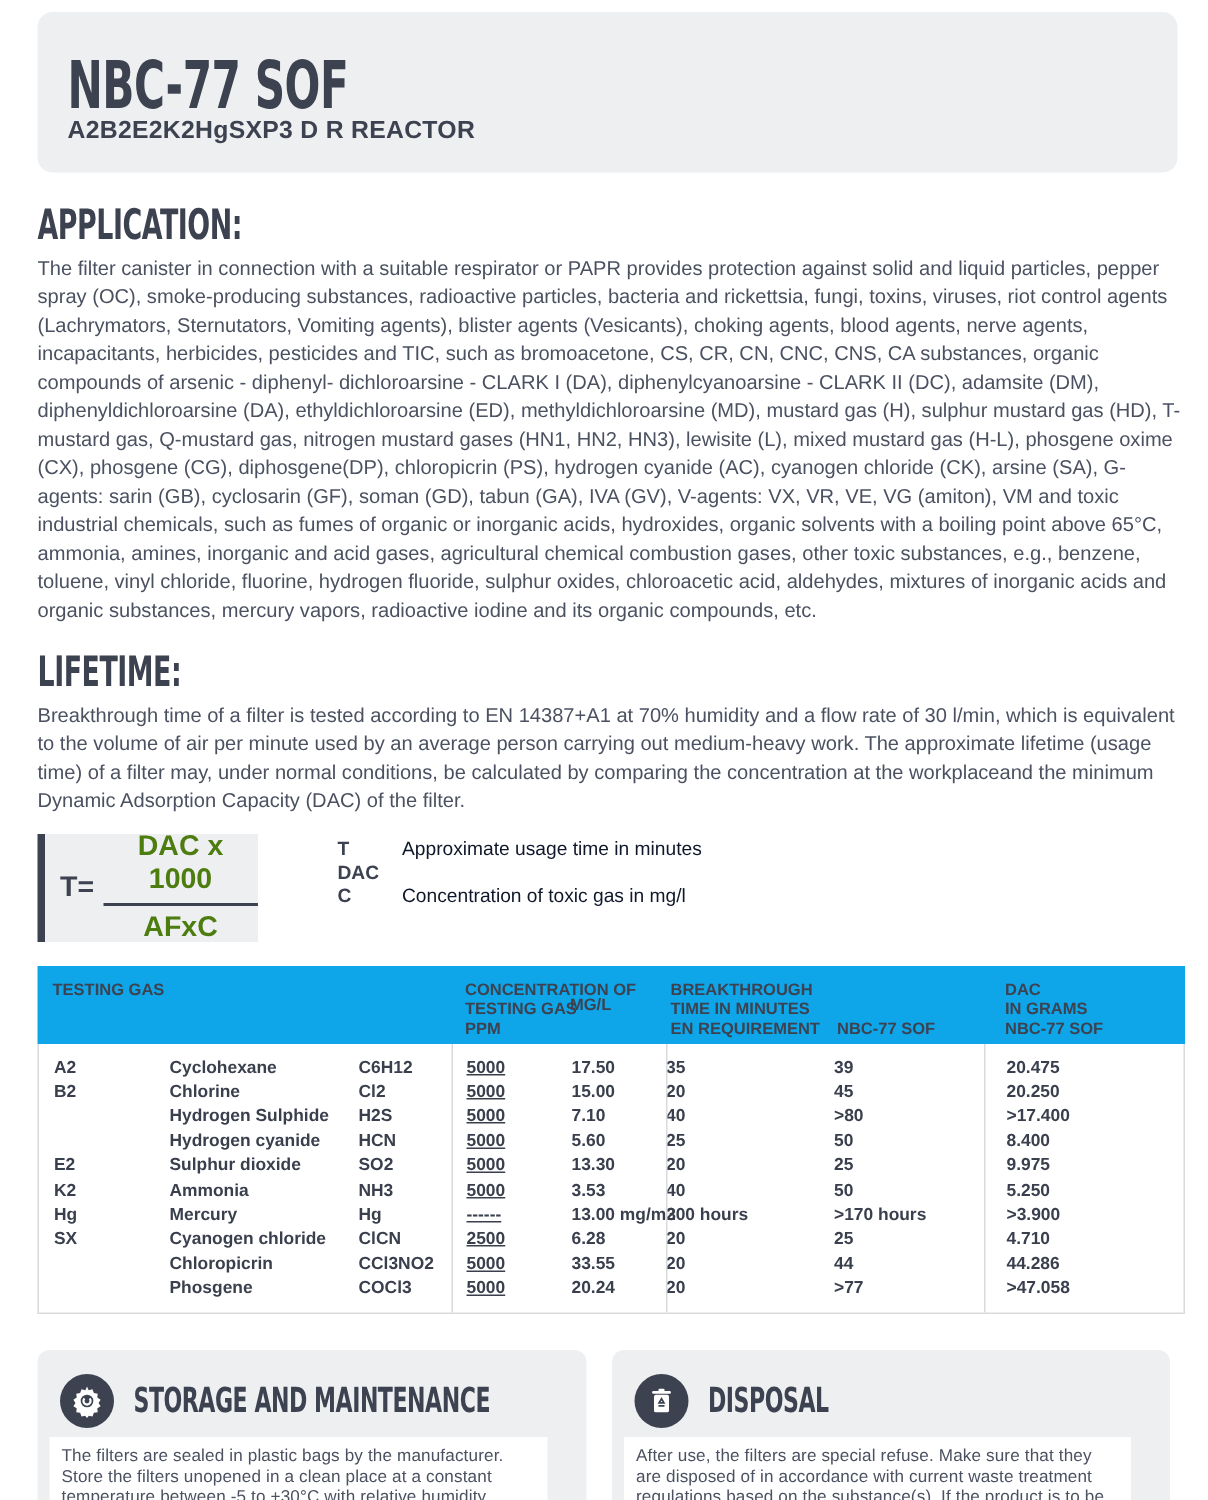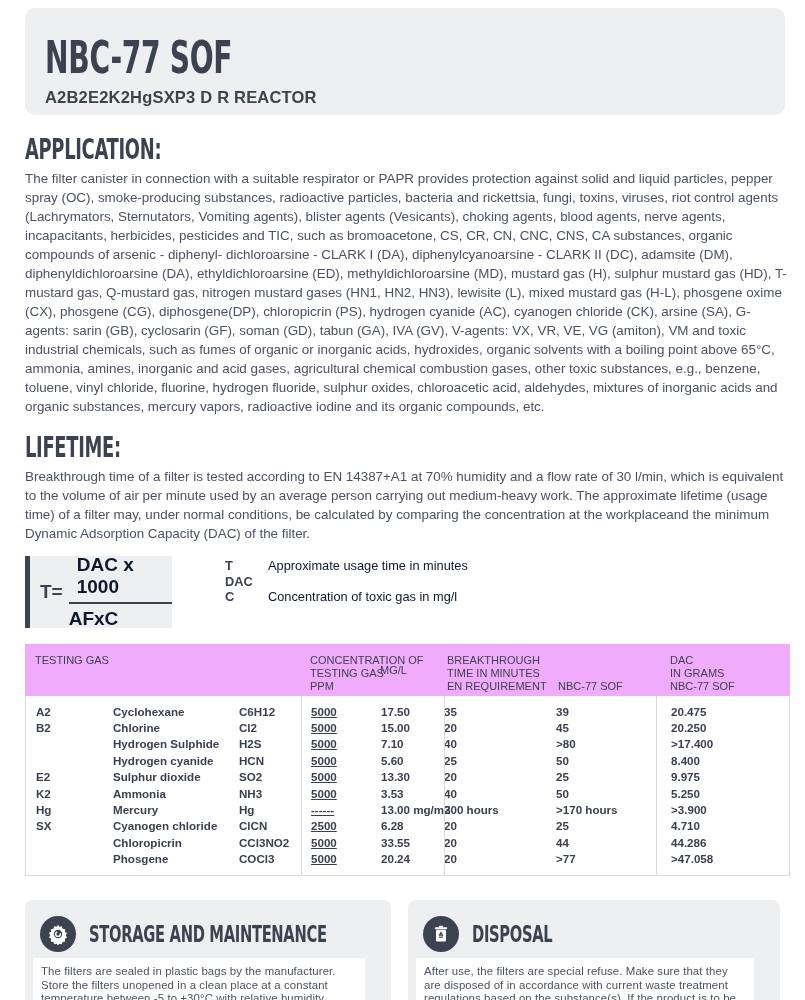--- a/index.html
+++ b/index.html
@@ -24,50 +24,50 @@
   .topbox {
     margin:8px 20px 0 25px;
     width:760px; height:107px;
     background:#edeff1;
     border-radius:10px;
     padding:30px 0 0 20px;
   }
   .topbox .title { font-size:44px; line-height:40px; }
   .topbox .subtitle {
     font-size:16.5px; font-weight:bold; color:#3d4250;
-    margin-top:10px; letter-spacing:0.2px;
+    margin-top:0; letter-spacing:0.2px;
   }
   
   .section-heading { margin:20px 0 4px 25px; font-size:28px; line-height:30px; }
   .para {
     margin:2px 20px 0 25px; width:762px;
     font-size:13.4px; line-height:19px;
     color:#4b5160;
   }
   
   .formula-wrap { display:flex; align-items:stretch; margin:13px 0 0 25px; height:72px; }
   .fbar { width:5px; background:#3d4250; }
   .fbox {
     background:#edeff1; width:142px;
     display:flex; align-items:center;
     padding-left:10px;
   }
   .teq { font-size:19px; font-weight:bold; color:#3d4250; }
-  .frac { margin-left:6px; font-weight:bold; color:#0f172a; font-size:19px; }
+  .frac { margin-left:6px; text-align:center; font-weight:bold; color:#4d7c0f; font-size:19px; }
   .frac .num { padding:0 8px 4px 8px; border-bottom:2.5px solid #3d4250; }
   .frac .den { padding-top:4px; }
   .legend { margin-left:53px; padding-top:2px; font-size:12.8px; line-height:15.6px; }
   .legend-row { display:flex; }
   .legend-term { width:43px; font-weight:bold; color:#3d4250; }
   .legend-desc { color:#0f172a; }
   
   .gtable { position:relative; margin:16px 0 0 25px; width:765px; }
   .thead {
-    position:relative; height:52px; background:#f0abfc;
-    font-size:11px; font-weight:normal; color:#3d4250; line-height:13px;
+    position:relative; height:52px; background:#0ea5e9;
+    font-size:11px; font-weight:bold; color:#3d4250; line-height:13px;
   }
   .thead .hlbl { position:absolute; white-space:pre-line; }
   .h-testing { left:10px; top:10px; }
   .h-conc { left:285px; top:10px; }
   .h-ppm { left:285px; top:36px; }
   .h-mgl { left:355px; top:20px; }
   .h-break { left:422px; top:10px; }
   .h-nbc { left:533px; top:36px; }
   .h-dac { left:645px; top:10px; }
   .tbody {

